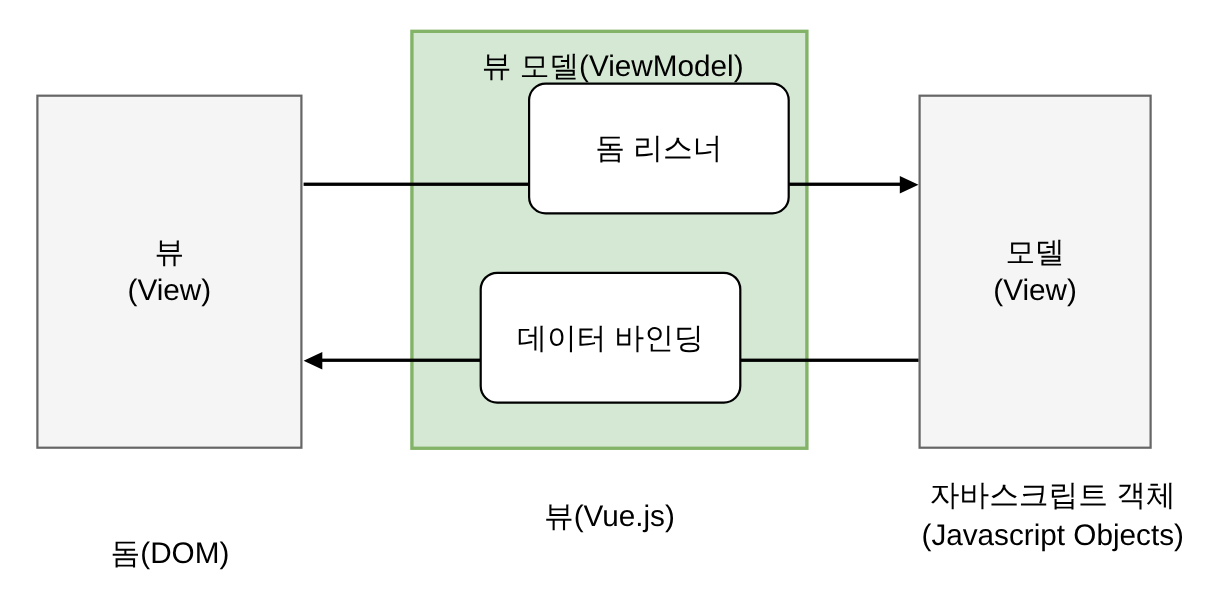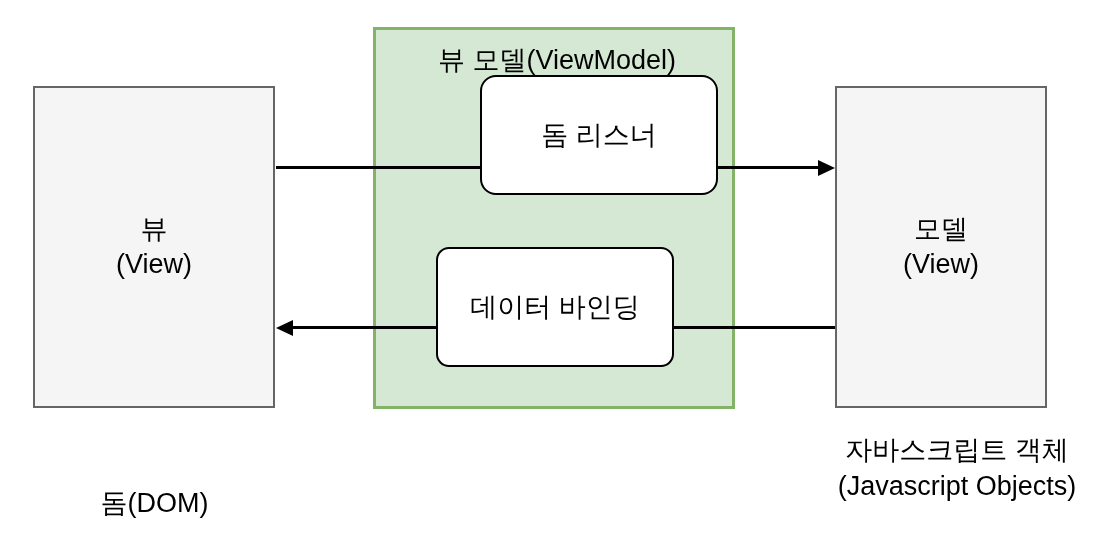--- a/index.html
+++ b/index.html
@@ -73,21 +73,21 @@
     z-index: 4;
     display: flex;
     flex-direction: column;
     align-items: center;
     justify-content: center;
     text-align: center;
     font-size: 27px;
     line-height: 35px;
   }
   .dom-listener { top: 75px; margin-left: 44px; }
-  .data-binding { top: 247px; border-radius: 13px; }
+  .data-binding { top: 247px; }
   .rounded-node span { display: block; }
   
   .arrow-line {
     position: absolute;
     height: 3px;
     background: #000000;
     z-index: 3;
   }
   .line-v2m { left: 276px; top: 166px; width: 544px; }
   .line-m2v { left: 292px; top: 326px; width: 543px; }
@@ -145,19 +145,20 @@
   <div class="rounded-node dom-listener">
     <span data-bind="viewmodel.dom_listener.line1">돔 리스너</span>
   </div>
 
   <div class="rounded-node data-binding">
     <span data-bind="viewmodel.data_binding.line1">데이터 바인딩</span>
   </div>
 
   <div class="caption caption-dom" data-bind="view.caption">돔(DOM)</div>
 
+  <div class="caption caption-vue" data-bind="viewmodel.caption">뷰(Vue.js)</div>
 
   <div class="caption caption-js">
     <span data-bind="model.caption_line1">자바스크립트 객체</span>
     <span data-bind="model.caption_line2">(Javascript Objects)</span>
   </div>
 
 </div>
 
 </body></html>

